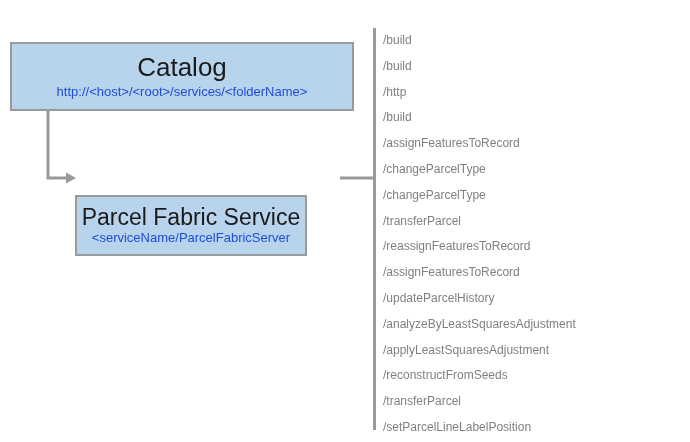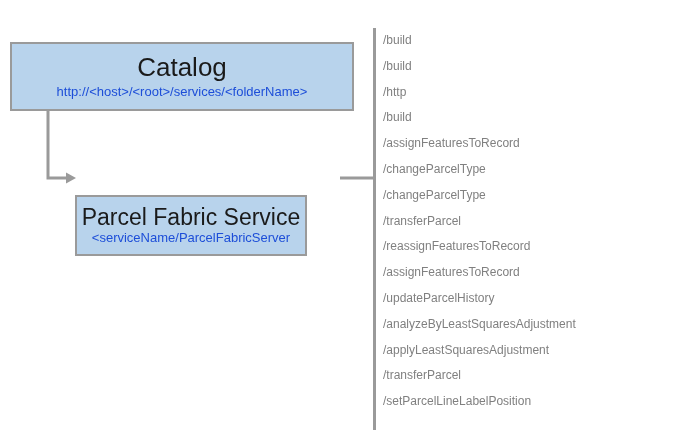--- a/index.html
+++ b/index.html
@@ -139,18 +139,19 @@
         <li>/build</li>
         <li>/assignFeaturesToRecord</li>
         <li>/changeParcelType</li>
         <li>/changeParcelType</li>
         <li>/transferParcel</li>
         <li>/reassignFeaturesToRecord</li>
         <li>/assignFeaturesToRecord</li>
         <li>/updateParcelHistory</li>
         <li>/analyzeByLeastSquaresAdjustment</li>
         <li>/applyLeastSquaresAdjustment</li>
+        <li>/reconstructFromSeeds</li>
         <li>/transferParcel</li>
         <li>/setParcelLineLabelPosition</li>
       </ul>
   </div>
 
 </div>
 
 </body></html>

